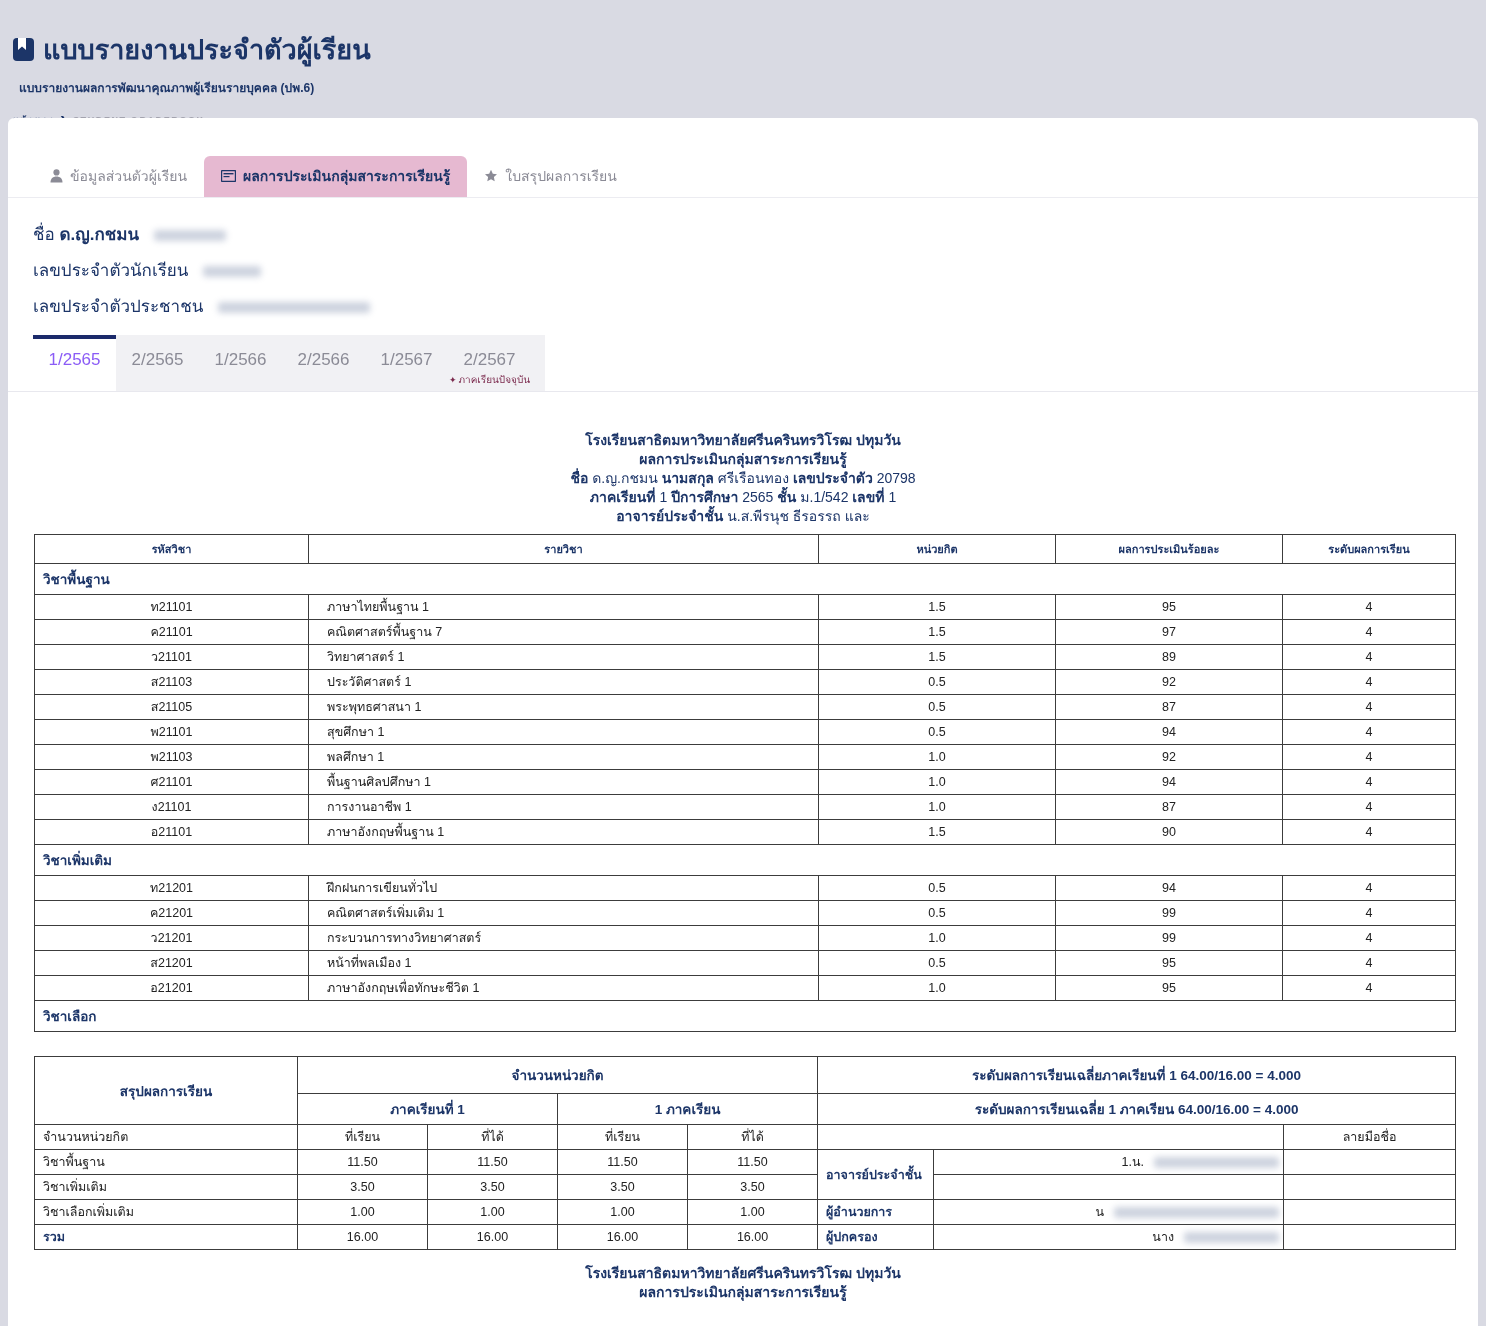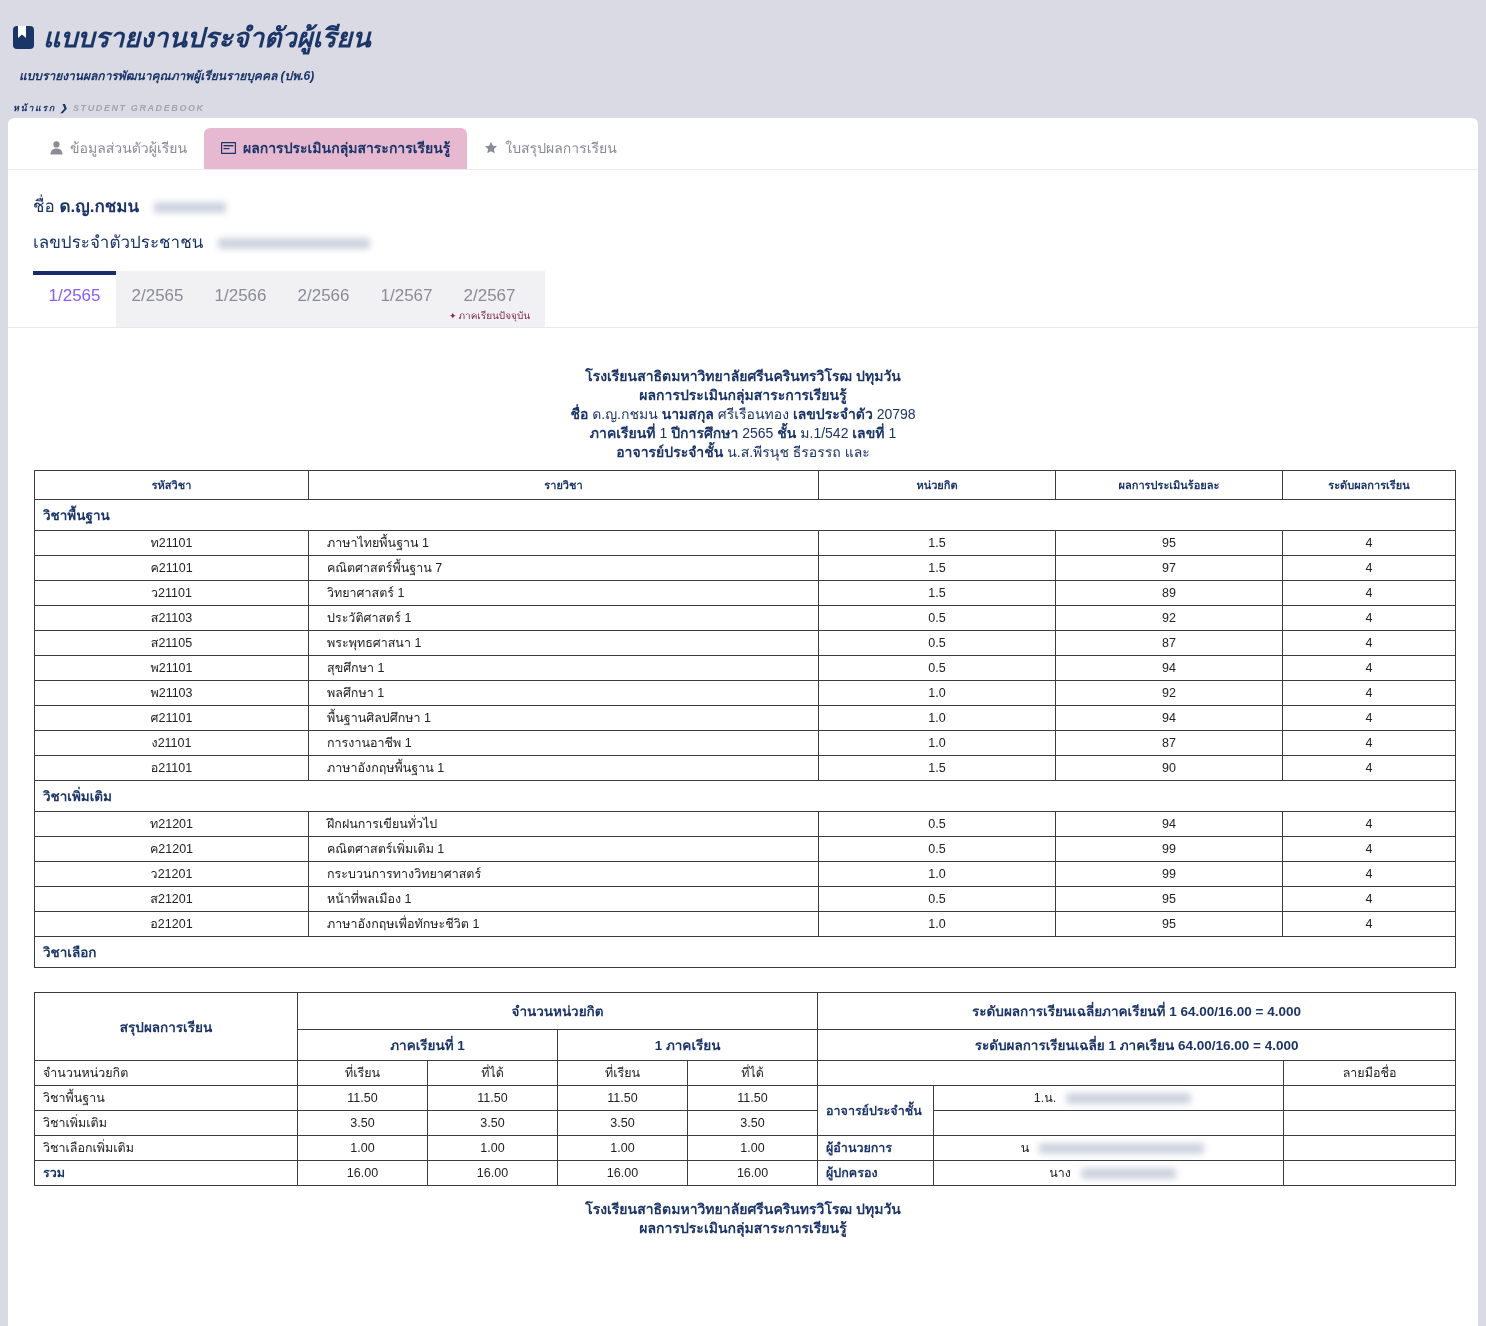--- a/index.html
+++ b/index.html
@@ -4,35 +4,35 @@
 <style>
   * { box-sizing: border-box; }
   html,body { margin:0; padding:0; }
   body {
     width:1486px; height:1326px; overflow:hidden; position:relative;
     background:#d9dae3;
     font-family:"Liberation Sans", sans-serif;
     -webkit-font-smoothing:antialiased;
   }
   
-  .page-header { padding:16px 0 0 13px;font-style:italic; }
+  .page-header { padding:28px 0 0 13px; }
   .title-row { display:flex; align-items:center; gap:9px; }
   .title-row h1 { margin:0; font-size:27px; font-weight:bold; color:#1c3568; }
   .book-icon { display:inline-block; line-height:0; }
   .page-subtitle { margin-top:7px; font-size:12px; font-weight:bold; color:#1c3568;margin-left:6px; }
   .breadcrumb { margin-top:16px; font-size:9px; font-weight:bold; letter-spacing:1.6px; color:#1c3568; }
   .breadcrumb .bc-sep { color:#1c3568; margin:0 4px; }
   .breadcrumb .bc-current { color:#a3a3ae; }
   
   .card {
     position:absolute; left:8px; top:118px; width:1470px; height:1208px;
     background:#ffffff; border-radius:6px 6px 0 0; overflow:hidden;
   }
   
-  .tabs { display:flex; align-items:flex-end; padding:10px 0 0 25px; border-bottom:1px solid #ececf1; }
+  .tabs { display:flex; align-items:flex-end; padding:10px 0 0 25px; border-bottom:1px solid #ececf1;margin-top:28px; }
   .tab { display:flex; align-items:center; gap:7px; padding:9px 17px 10px 17px;
          font-size:14px; color:#8b8b96; border-radius:6px 6px 0 0; cursor:pointer; }
   .tab.active { background:#e6b9d1; color:#1c3568; font-weight:bold; }
   .tab svg { display:block; }
   
   .student-info { padding:22px 0 0 25px; font-size:17px; color:#1c3568; }
   .student-info .line { margin-bottom:9px; }
   .student-info b { font-weight:bold; }
   .smudge { display:inline-block; height:11px; border-radius:3px; background:#7d8cab;
             opacity:.38; filter:blur(3px); vertical-align:middle; margin-left:10px; }
@@ -58,21 +58,21 @@
   .grades .section-row td { font-size:13.5px; font-weight:bold; color:#1c3568; text-align:left; padding:4px 8px; }
   .grades .grade-row td { font-size:12.5px; color:#222; padding:2px 4px; text-align:center; height:20px; }
   .grades .grade-row td.c1 { text-align:left; padding-left:18px; }
   
   .summary { margin-top:24px; }
   .summary th { font-size:13.5px; font-weight:bold; color:#1c3568; text-align:center; padding:4px 4px; }
   .summary th.tall { padding:7px 4px; }
   .summary td { font-size:12.5px; color:#222; text-align:center; padding:2px 4px; height:20px; }
   .summary td.lbl { text-align:left; padding-left:8px; }
   .summary td.role { text-align:left; padding-left:8px; font-weight:bold; color:#1c3568; }
-  .summary td.sname { text-align:center; padding-left:12px; }
+  .summary td.sname { text-align:right; padding-left:12px; }
   .summary tr.total td.lbl { font-weight:bold; color:#1c3568; }
 </style>
 </head>
 <body>
 
 <div class="page-header">
   <div class="title-row">
     <span class="book-icon">
       <svg width="21" height="25" viewBox="0 0 21 25">
         <rect x="0" y="1" width="21" height="23" rx="4" fill="#1c3568"></rect>
@@ -111,20 +111,24 @@
         </svg>
       <span>ใบสรุปผลการเรียน</span>
     </div>
   </div>
 
   <div class="student-info">
     <div class="line">
       <span>ชื่อ</span>
       <b>ด.ญ.กชมน</b>
       <span class="smudge w-name"></span>
+    </div>
+    <div class="line">
+      <span>เลขประจำตัวนักเรียน</span>
+      <span class="smudge w-sid"></span>
     </div>
     <div class="line">
       <span>เลขประจำตัวประชาชน</span>
       <span class="smudge w-cid"></span>
     </div>
   </div>
 
   <div class="sem-strip">
     <div class="sem-tab active">
         <div class="num">1/2565</div>

